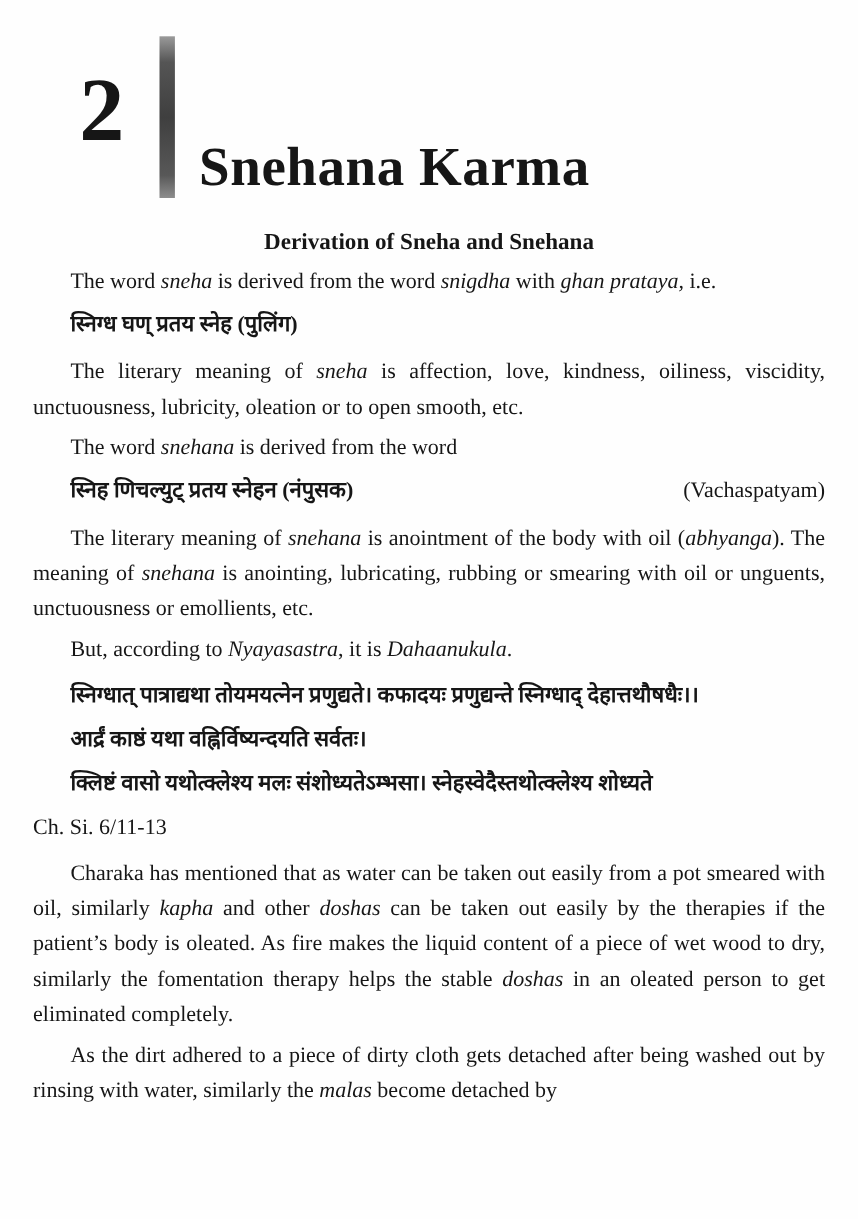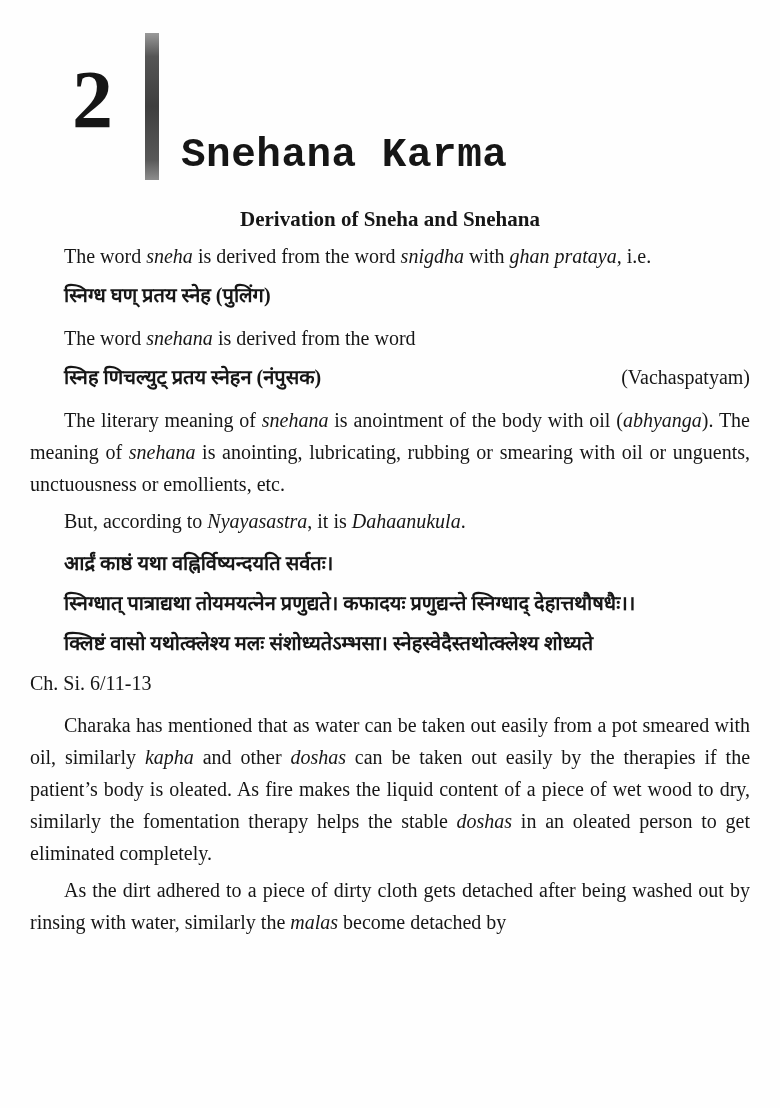--- a/index.html
+++ b/index.html
@@ -27,28 +27,27 @@
     line-height: 1;
     margin-top: 26px;
   }
   .chapter-bar {
     width: 14px;
     height: 147px;
     margin-left: 32px;
     background: linear-gradient(180deg, #9a9a9a 0%, #555555 16%, #3f3f3f 50%, #585858 86%, #8d8d8d 100%);
   }
   .chapter-title {
-    font-size: 41px;
+    font-size: 50px;
     font-weight: 700;
     line-height: 1;
     margin-left: 22px;
     align-self: flex-end;
     padding-bottom: 4px;
     letter-spacing: 0.5px;
-    font-family: Liberation Mono, monospace;
   }
   
   .content {
     padding: 0 30px 0 30px;
     font-size: 20px;
     line-height: 32px;
     text-align: justify;
   }
   .content h2 {
     font-size: 21px;
@@ -94,36 +93,37 @@
   </div>
 
   <div class="content">
 
     <h2 class="first">Derivation of Sneha and Snehana</h2>
 
     <p><span>The word </span><i>sneha</i><span> is derived from the word </span><i>snigdha</i><span> with </span><i>ghan prataya,</i><span> i.e.</span></p>
 
     <div class="skt">स्निग्ध घण् प्रतय स्नेह (पुलिंग)</div>
 
+    <p><span>The literary meaning of </span><i>sneha</i><span> is affection, love, kindness, oiliness, viscidity, unctuousness, lubricity, oleation or to open smooth, etc.</span></p>
 
     <p><span>The word </span><i>snehana</i><span> is derived from the word</span></p>
 
     <div class="skt-row">
       <div class="skt">स्निह णिचल्युट् प्रतय स्नेहन (नंपुसक)</div>
       <div class="src">(Vachaspatyam)</div>
     </div>
 
     <p><span>The literary meaning of </span><i>snehana</i><span> is anointment of the body with oil (</span><i>abhyanga</i><span>). The meaning of </span><i>snehana</i><span> is anointing, lubricating, rubbing or smearing with oil or unguents, unctuousness or emollients, etc.</span></p>
 
     <p><span>But, according to </span><i>Nyayasastra</i><span>, it is </span><i>Dahaanukula</i><span>.</span></p>
 
 
     <div class="verse-block">
+      <div>स्निग्धात् पात्राद्यथा तोयमयत्नेन प्रणुद्यते। कफादयः प्रणुद्यन्ते स्निग्धाद् देहात्तथौषधैः।।</div>
       <div>आर्द्रं काष्ठं यथा वह्निर्विष्यन्दयति सर्वतः।</div>
-      <div>स्निग्धात् पात्राद्यथा तोयमयत्नेन प्रणुद्यते। कफादयः प्रणुद्यन्ते स्निग्धाद् देहात्तथौषधैः।।</div>
       <div>क्लिष्टं वासो यथोत्क्लेश्य मलः संशोध्यतेऽम्भसा। स्नेहस्वेदैस्तथोत्क्लेश्य शोध्यते</div>
     </div>
 
     <div class="cite">Ch. Si. 6/11-13</div>
 
     <p><span>Charaka has mentioned that as water can be taken out easily from a pot smeared with oil, similarly </span><i>kapha</i><span> and other </span><i>doshas</i><span> can be taken out easily by the therapies if the patient’s body is oleated. As fire makes the liquid content of a piece of wet wood to dry, similarly the fomentation therapy helps the stable </span><i>doshas</i><span> in an oleated person to get eliminated completely.</span></p>
 
     <p><span>As the dirt adhered to a piece of dirty cloth gets detached after being washed out by rinsing with water, similarly the </span><i>malas</i><span> become detached by</span></p>
 
   </div>

